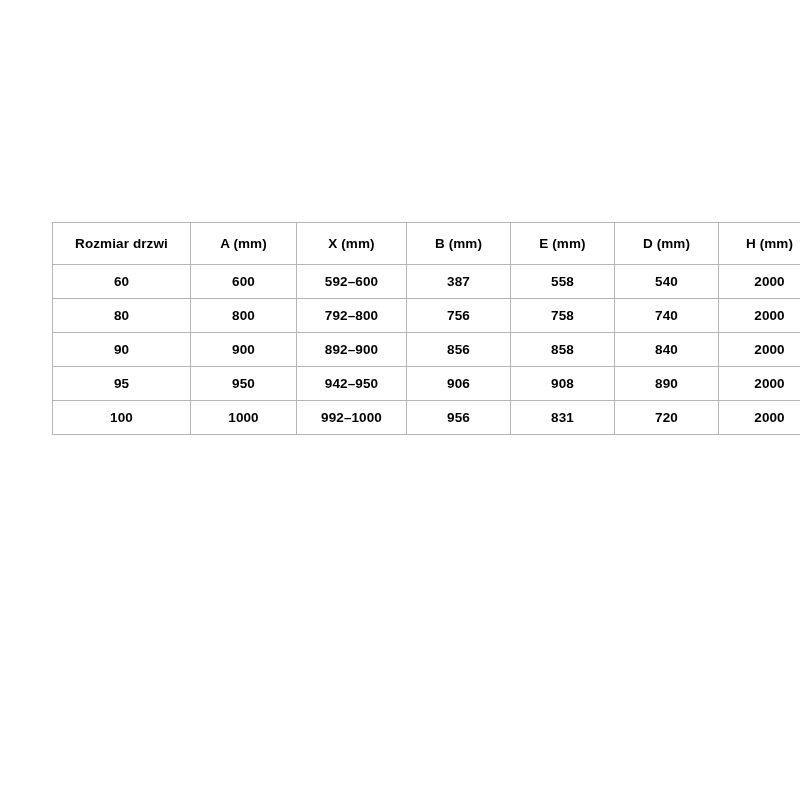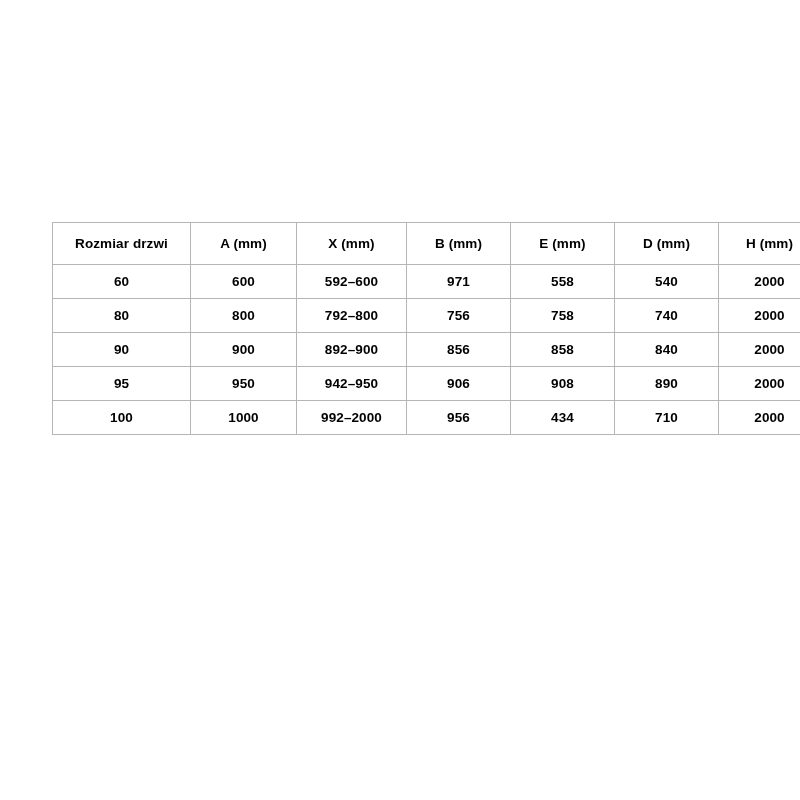--- a/index.html
+++ b/index.html
@@ -73,21 +73,21 @@
         <th>E (mm)</th>
         <th>D (mm)</th>
         <th>H (mm)</th>
       </tr>
     </thead>
     <tbody>
       <tr>
         <td>60</td>
         <td>600</td>
         <td>592–600</td>
-        <td>971</td>
+        <td>387</td>
         <td>558</td>
         <td>540</td>
         <td>2000</td>
       </tr>
       <tr>
         <td>80</td>
         <td>800</td>
         <td>792–800</td>
         <td>756</td>
         <td>758</td>
@@ -108,21 +108,21 @@
         <td>950</td>
         <td>942–950</td>
         <td>906</td>
         <td>908</td>
         <td>890</td>
         <td>2000</td>
       </tr>
       <tr>
         <td>100</td>
         <td>1000</td>
-        <td>992–2000</td>
+        <td>992–1000</td>
         <td>956</td>
-        <td>434</td>
-        <td>710</td>
+        <td>831</td>
+        <td>720</td>
         <td>2000</td>
       </tr>
     </tbody>
   </table>
 </div>
 
 </body></html>

